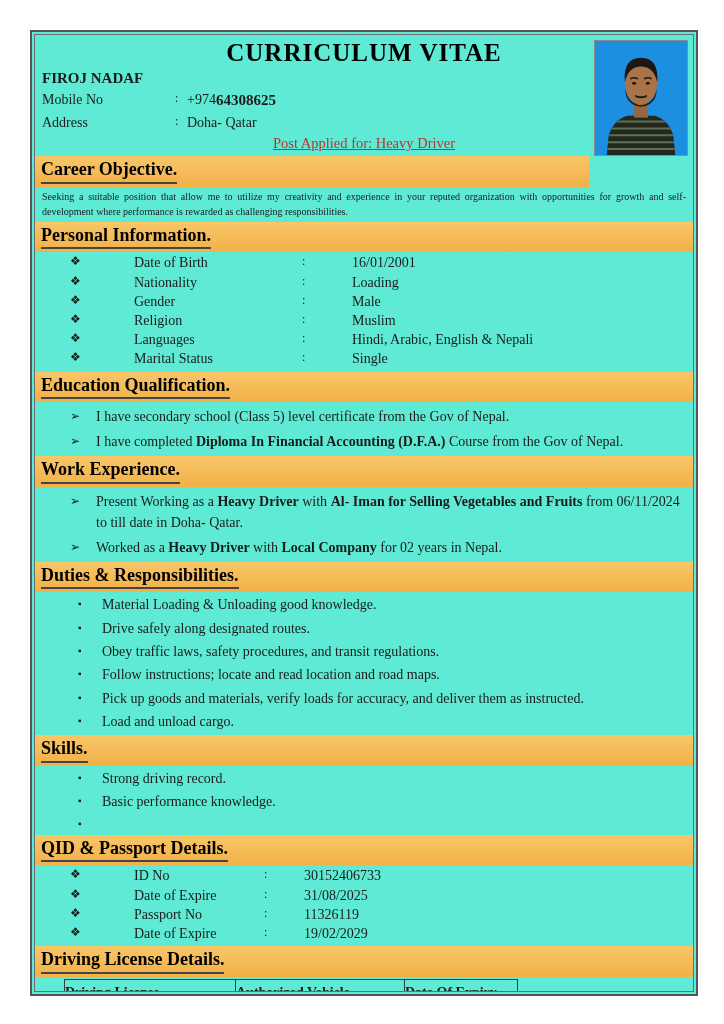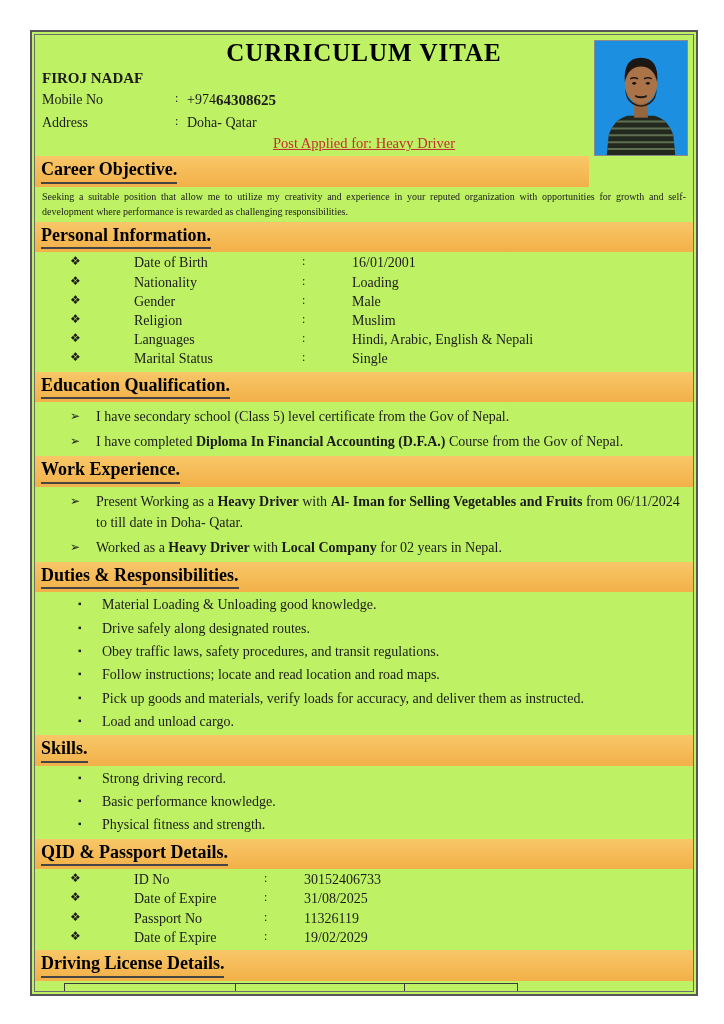--- a/index.html
+++ b/index.html
@@ -3,21 +3,21 @@
 <meta charset="utf-8">
 <style>
   html,body{margin:0;padding:0;}
   body{
     width:724px;height:1024px;background:#ffffff;position:relative;
     font-family:"Liberation Serif", serif;color:#1b1b1b;
     -webkit-font-smoothing:antialiased;
   }
   .frame-outer{
     position:absolute;left:30px;top:30px;width:668px;height:966px;
-    border:2px solid #55555a;box-sizing:border-box;padding:2px;background:#bef264;
+    border:2px solid #55555a;box-sizing:border-box;padding:2px;background:#5eead4;
   }
   .frame-inner{
     border:1px solid #6e6e72;height:100%;box-sizing:border-box;
     padding:4px 7px 4px 7px;position:relative;overflow:hidden;
   }
   .page-title{
     margin:0 0 1px 0;text-align:center;font-size:25px;font-weight:bold;
     letter-spacing:1px;line-height:1.1;color:#000;
   }
   .photo{
@@ -225,21 +225,20 @@
     <div class="sq-row">
       <span class="sq-bullet">▪</span>
       <span>Strong driving record.</span>
     </div>
     <div class="sq-row">
       <span class="sq-bullet">▪</span>
       <span>Basic performance knowledge.</span>
     </div>
     <div class="sq-row">
       <span class="sq-bullet">▪</span>
-      <span>Physical fitness and strength.</span>
     </div>
 
     <div class="band">
       <span class="band-text">QID &amp; Passport Details.</span>
     </div>
     <div class="qid">
       <div class="kv-row">
         <span class="kv-bullet">❖</span>
         <span class="kv-label">ID No</span>
         <span class="kv-colon">:</span>

